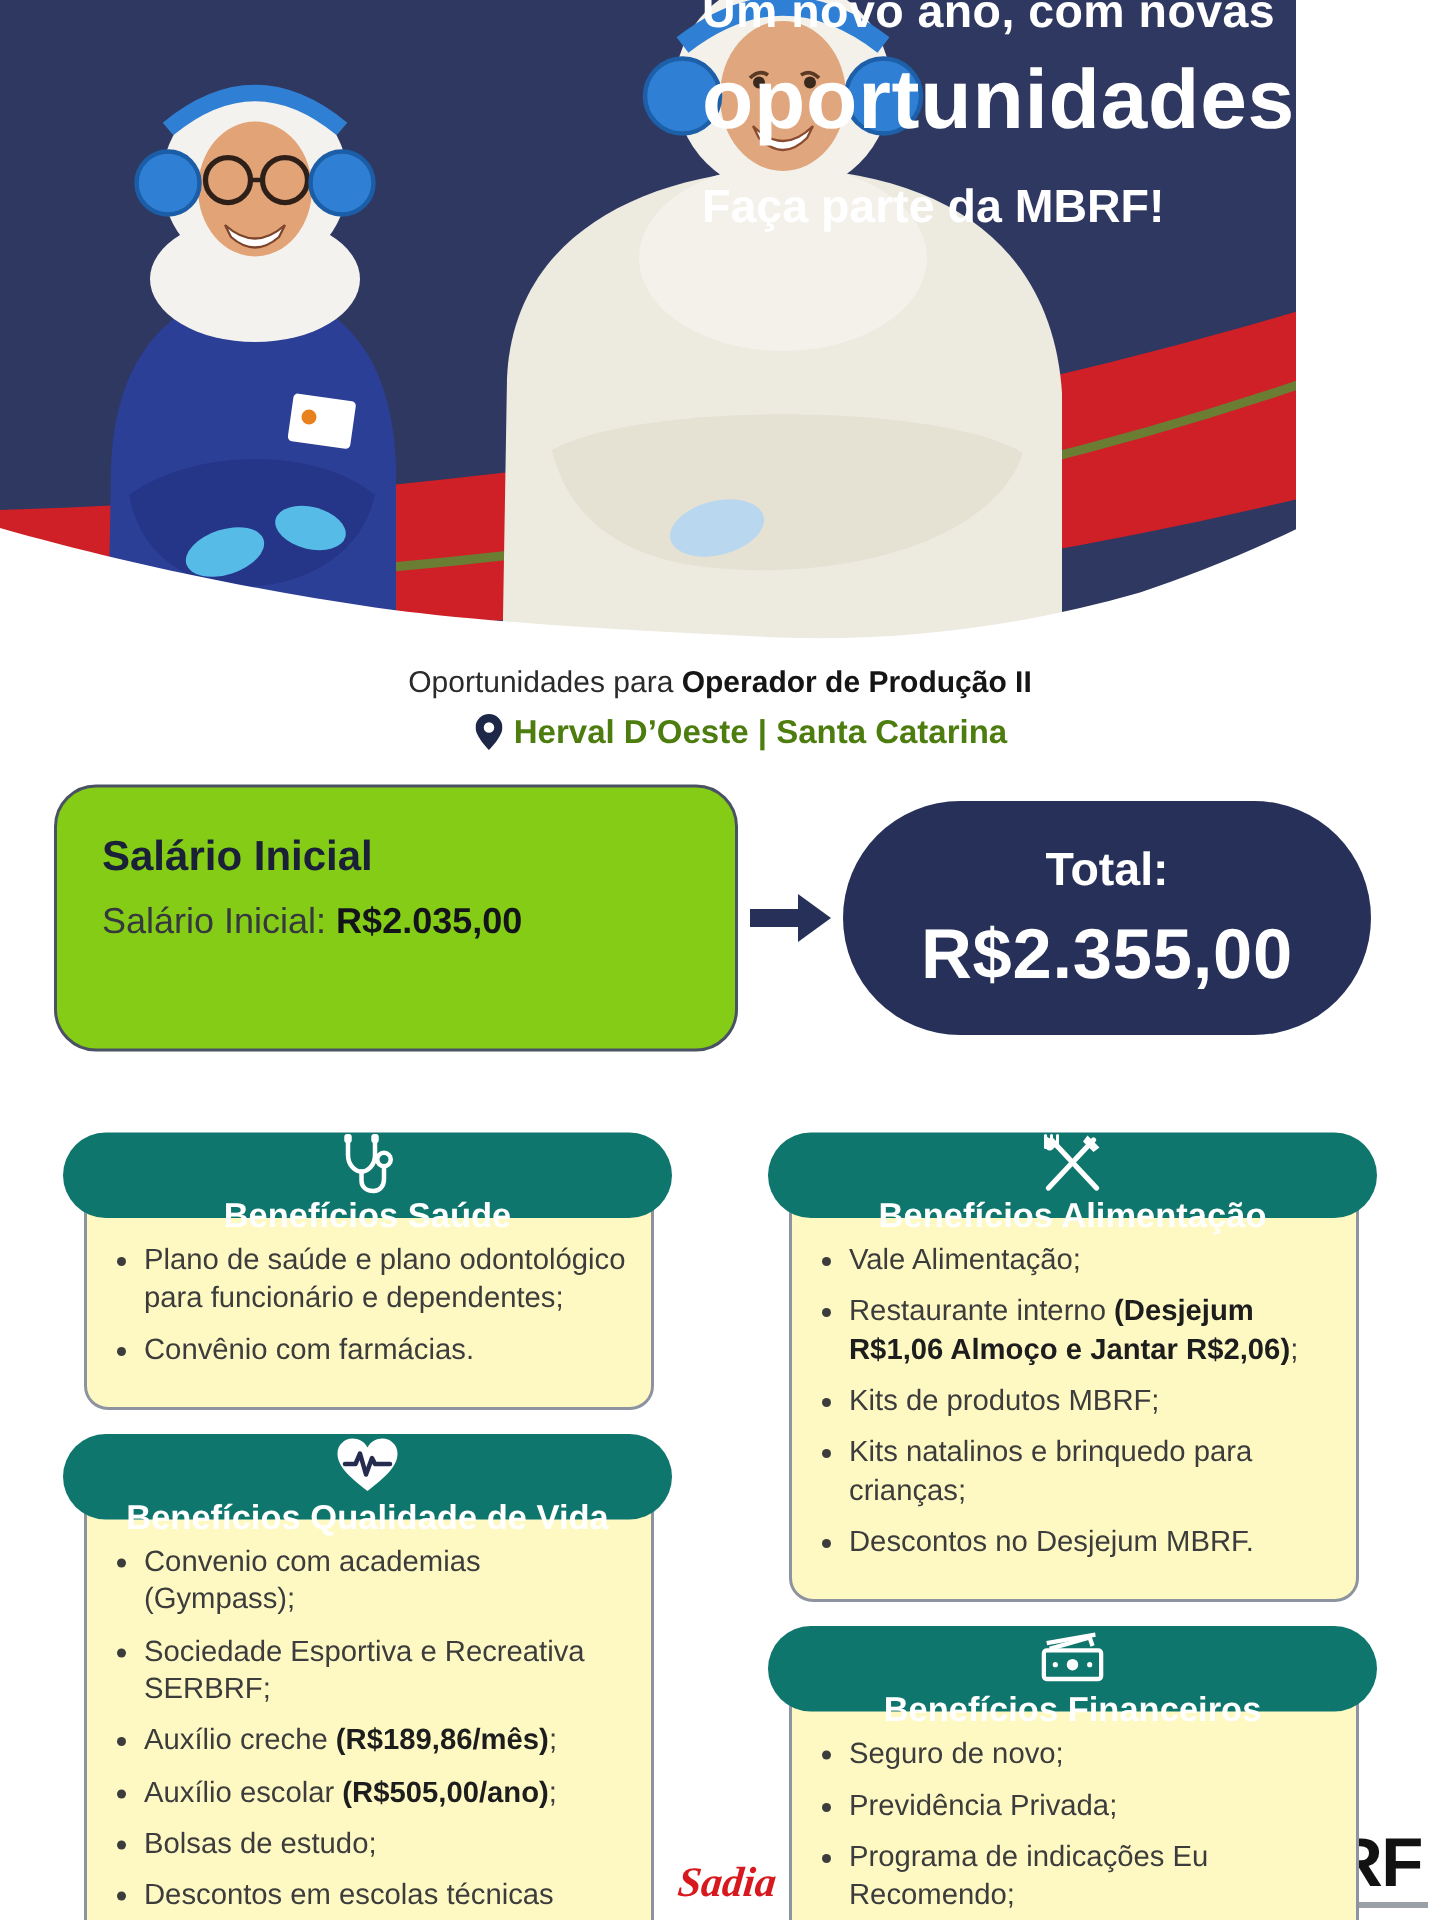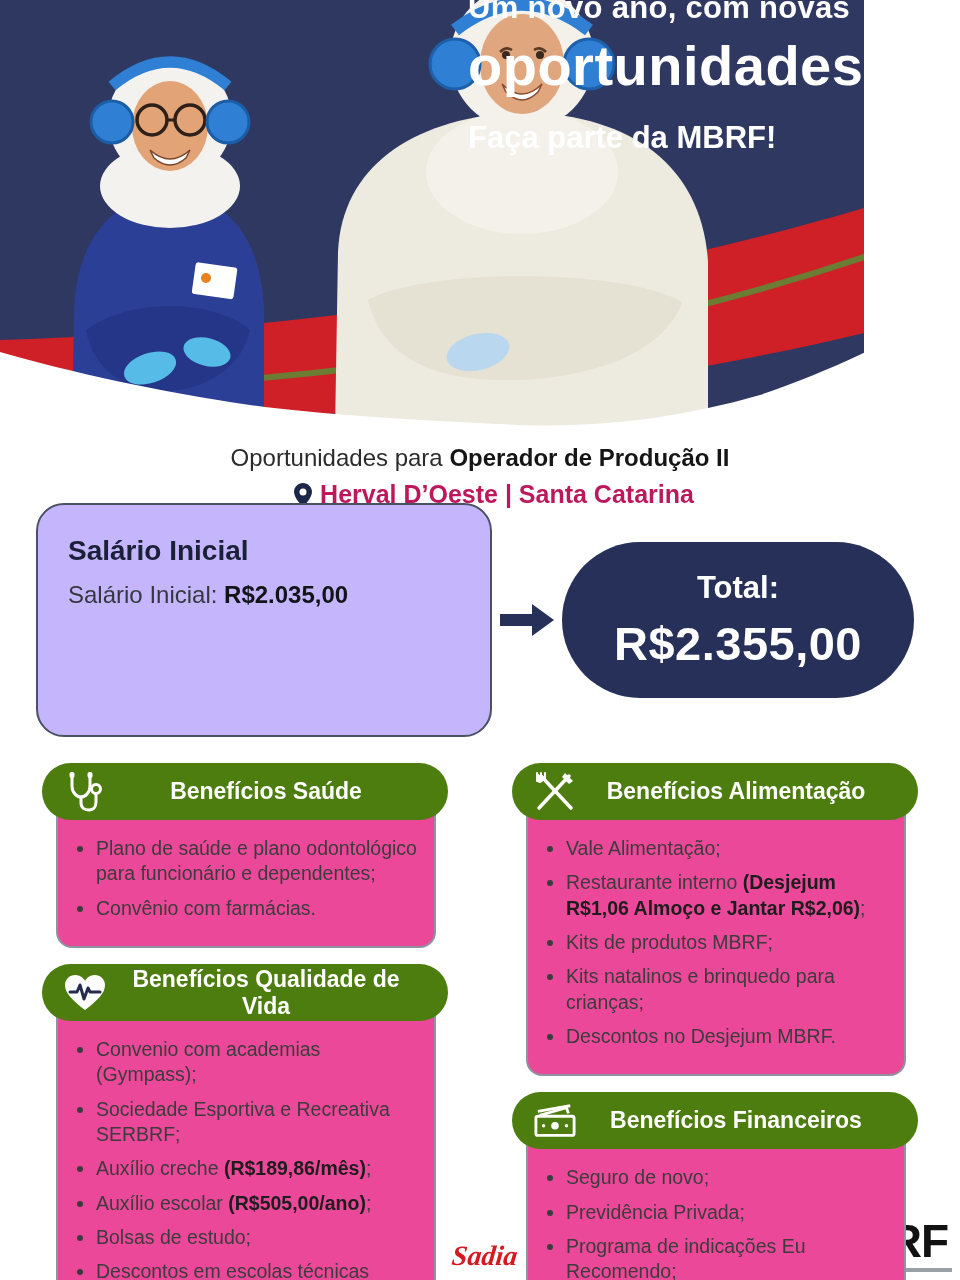--- a/index.html
+++ b/index.html
@@ -8,45 +8,45 @@
     font-family:"Liberation Sans", sans-serif;position:relative;
   }
   
   .header{position:relative;width:864px;height:432px;background:#2f3860;overflow:hidden;}
   .header svg{position:absolute;left:0;top:0;}
   .headline{position:absolute;top:-10px;left:468px;width:480px;color:#ffffff;z-index:5;}
   .headline .l1{font-size:31px;font-weight:700;letter-spacing:.3px;line-height:1.15;}
   .headline .l2{font-size:56px;font-weight:700;letter-spacing:.5px;line-height:1.0;margin-top:12px;}
   .headline .l3{font-size:31px;font-weight:700;margin-top:26px;}
   
-  .intro{margin-top:12px;text-align:center;color:#2b2b2b;font-size:24px;}
+  .intro{margin-top:12px;text-align:center;color:#2b2b2b;font-size:20px;}
   .intro b{color:#151515;}
   .locline{display:flex;justify-content:center;align-items:center;gap:8px;margin-top:8px;
-    font-size:25px;font-weight:700;color:#be185d;padding-left:28px;}
+    font-size:22px;font-weight:700;color:#4d7c0f;padding-left:28px;}
   
   .salary-row{display:flex;align-items:center;margin:16px 0 0 36px;height:190px;}
-  .salary-box{box-sizing:border-box;width:456px;height:234px;border:2px solid #4b5164;
-    border-radius:28px;background:#c4b5fd;padding:30px 28px 0 30px;}
+  .salary-box{box-sizing:border-box;width:456px;height:178px;border:2px solid #4b5164;
+    border-radius:28px;background:#84cc16;padding:30px 28px 0 30px;}
   .salary-box h2{margin:0 0 14px 0;font-size:28px;font-weight:800;color:#1a2037;}
   .salary-box .sline{font-size:24px;color:#35383f;margin-top:6px;}
   .salary-box .sline b{color:#121419;}
   .arrow-wrap{width:70px;display:flex;justify-content:center;}
   .total-pill{width:352px;height:156px;background:#273059;border-radius:94px;color:#fff;
     display:flex;flex-direction:column;align-items:center;justify-content:center;gap:10px;}
   .total-pill .tlabel{font-size:31px;font-weight:800;}
   .total-pill .tvalue{font-size:47px;font-weight:800;letter-spacing:.5px;}
   
   .benefits{display:flex;gap:64px;padding:0 42px;margin-top:48px;align-items:flex-start;}
   .bcol{flex:1;display:flex;flex-direction:column;gap:16px;}
   .bsection{position:relative;}
-  .pill-header{position:relative;z-index:2;height:57px;background:#4d7c0f;border-radius:30px;
-    display:flex;align-items:center;padding:0 22px;}
+  .pill-header{position:relative;z-index:2;height:57px;background:#0f766e;border-radius:30px;
+    display:flex;align-items:center;padding:0 22px;flex-direction:column;}
   .pill-header .ptitle{flex:1;text-align:center;color:#fff;font-size:23px;font-weight:800;}
   .picon{width:42px;height:42px;flex:none;display:flex;align-items:center;justify-content:center;}
-  .body-box{position:relative;z-index:1;margin:-26px 12px 0 14px;background:#ec4899;
+  .body-box{position:relative;z-index:1;margin:-26px 12px 0 14px;background:#fef9c3;
     border:2px solid #8d93a0;border-radius:16px;padding:40px 12px 16px 6px;}
   .body-box ul{margin:0;padding:0 4px 0 32px;}
   .body-box li{font-size:19.5px;color:#3c3c3c;line-height:1.3;margin-bottom:9px;}
   .body-box li b{color:#1d1d1d;}
   
   .footer{position:absolute;left:0;bottom:8px;width:952px;display:flex;justify-content:flex-end;
     align-items:flex-end;gap:24px;padding-right:8px;}
   .logo{color:#d7181f;}
   .logo-sadia{font-family:"Liberation Serif", serif;font-style:italic;font-weight:700;font-size:28px;transform:skewX(-6deg);}
   .logo-bassi{display:flex;flex-direction:column;align-items:center;line-height:.8;}

